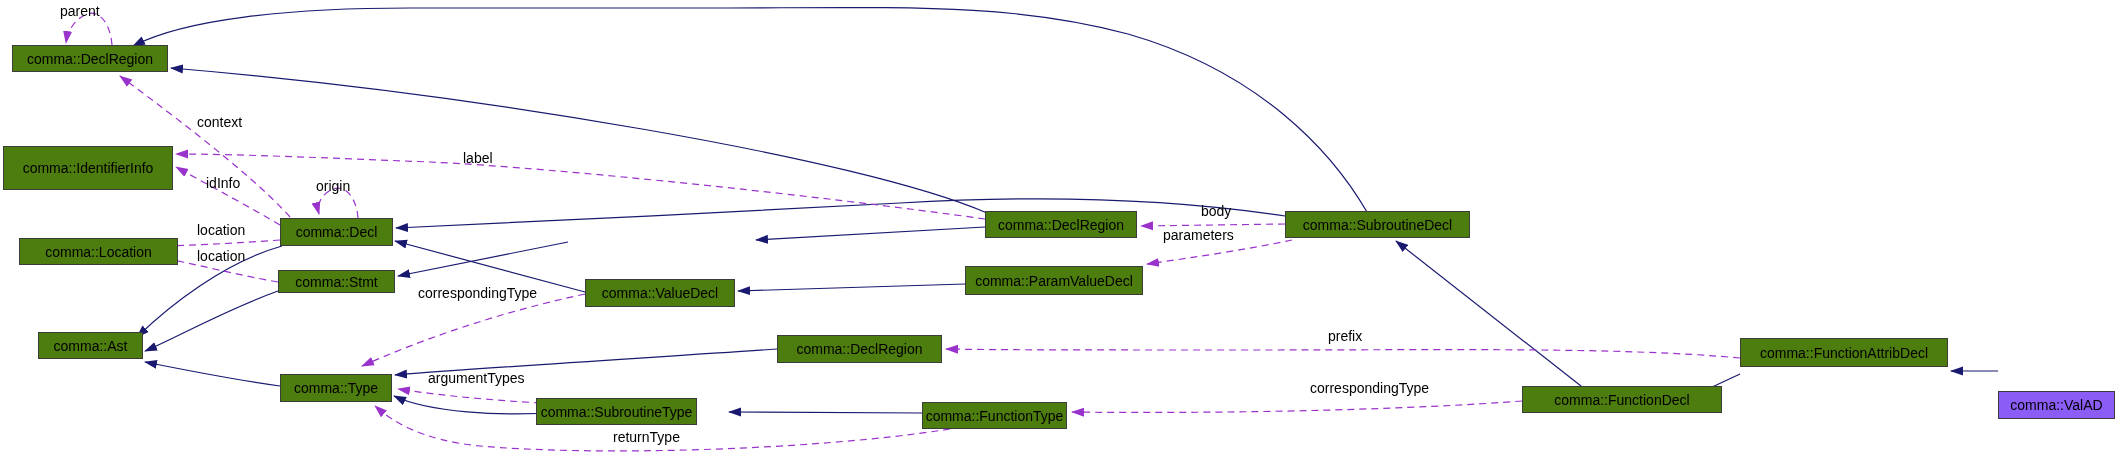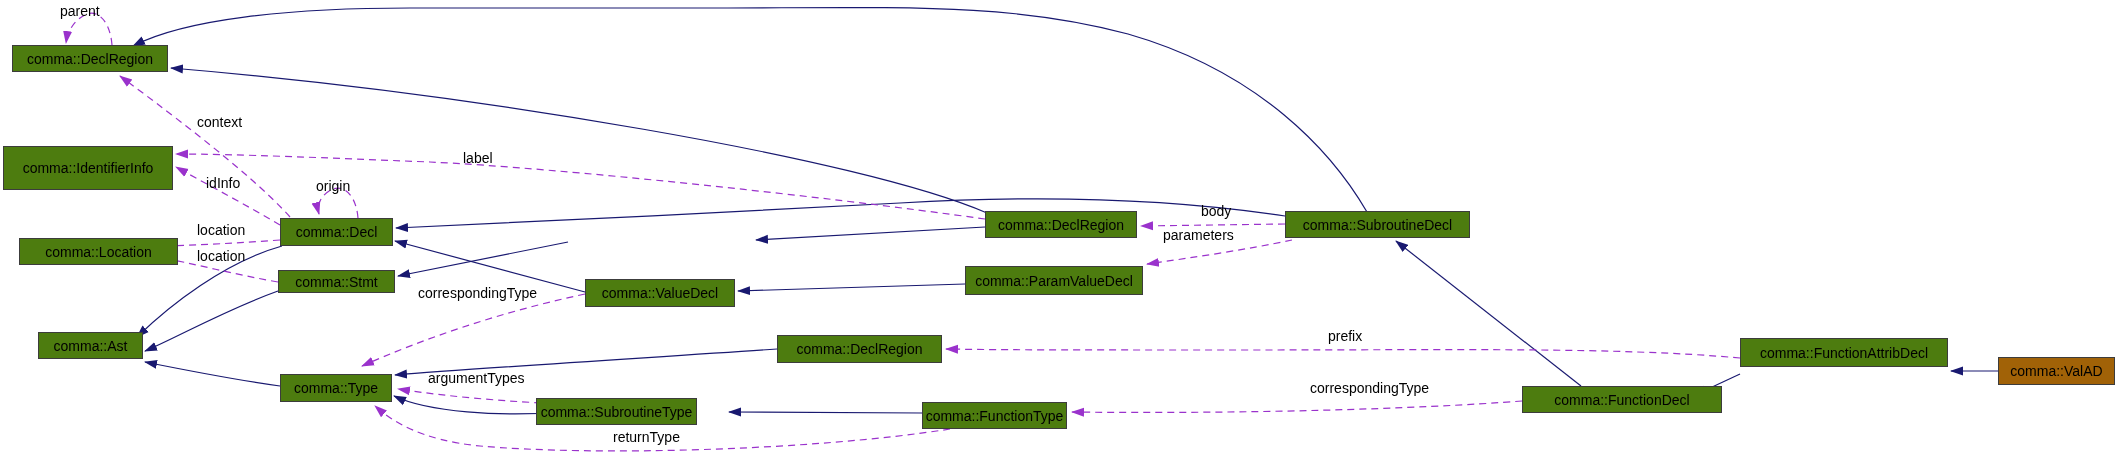--- a/index.html
+++ b/index.html
@@ -15,21 +15,21 @@
     position:absolute;
     box-sizing:border-box;
     background:#4d7c0f;
     border:1.5px solid #3c3c3c;
     color:#000000;
     font-size:14px;
     display:flex;align-items:center;justify-content:center;
     white-space:nowrap;
     z-index:2;
   }
-  .node.current{background:#a16207;}
+  .node.current{background:#8b5cf6;margin-top:34px;}
   .edge-label{
     position:absolute;
     color:#000000;
     font-size:14px;
     white-space:nowrap;
     z-index:1;
   }
 </style>
 </head>
 <body>

